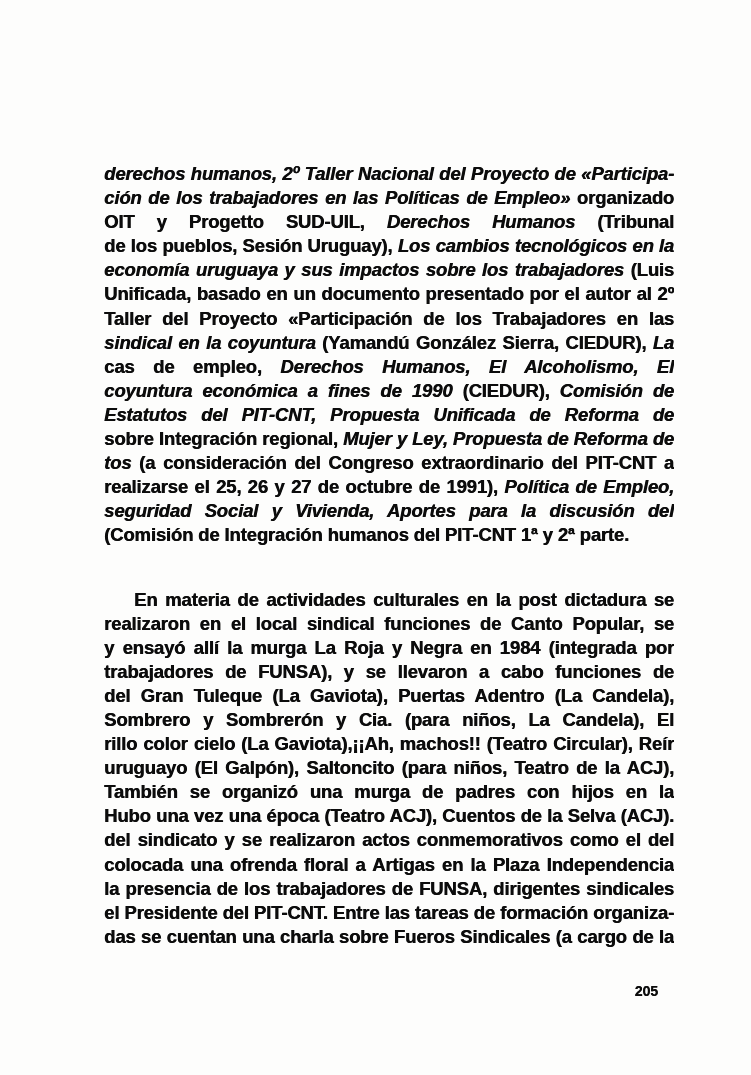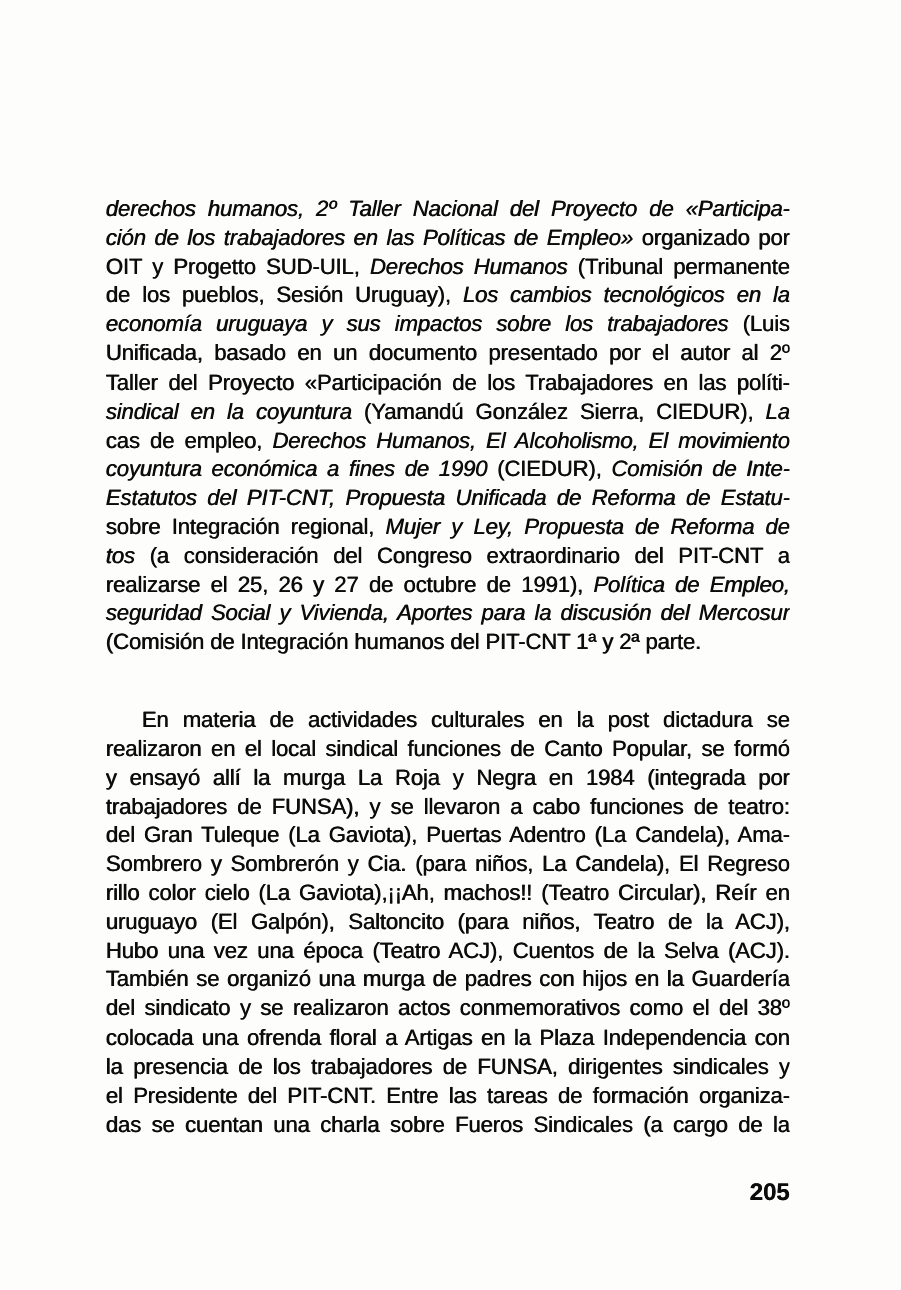--- a/index.html
+++ b/index.html
@@ -11,23 +11,24 @@
     position: relative;
     width: 751px;
     height: 1075px;
     background: #fdfdfc;
     overflow: hidden;
     font-family: "Liberation Sans", "DejaVu Sans", sans-serif;
     color: #0c0c0c;
   }
   .text-block {
     position: absolute;
-    left: 88px;
+    left: 104px;
     top: 162px;
     width: 570px;
+    font-weight: bold;
   }
   .line {
     height: 24.1px;
     line-height: 24.1px;
     font-size: 18.5px;
     letter-spacing: -0.15px;
     text-align: justify;
     text-align-last: justify;
     overflow: hidden;
     white-space: normal;
@@ -42,21 +43,21 @@
   }
   .line .it {
     font-style: italic;
   }
   .page-number {
     position: absolute;
     left: 88px;
     top: 983px;
     width: 570px;
     text-align: right;
-    font-size: 20px;
+    font-size: 14px;
     font-weight: 700;
     letter-spacing: 0;
     text-shadow: 0.3px 0 0 currentColor;
   }
 </style>
 </head>
 <body>
 
 <div class="page">
   <div class="text-block">
@@ -77,22 +78,22 @@
       <div class="line"><span class="it">seguridad Social y Vivienda, Aportes para la discusión del Mercosur</span></div>
       <div class="line short"><span>(Comisión de Integración humanos del PIT-CNT 1ª y 2ª parte.</span></div>
       <div class="line indent"><span>En materia de actividades culturales en la post dictadura se</span></div>
       <div class="line"><span>realizaron en el local sindical funciones de Canto Popular, se formó</span></div>
       <div class="line"><span>y ensayó allí la murga La Roja y Negra en 1984 (integrada por</span></div>
       <div class="line"><span>trabajadores de FUNSA), y se llevaron a cabo funciones de teatro:</span></div>
       <div class="line"><span>del Gran Tuleque (La Gaviota), Puertas Adentro (La Candela), Ama-</span></div>
       <div class="line"><span>Sombrero y Sombrerón y Cia. (para niños, La Candela), El Regreso</span></div>
       <div class="line"><span>rillo color cielo (La Gaviota),¡¡Ah, machos!! (Teatro Circular), Reír en</span></div>
       <div class="line"><span>uruguayo (El Galpón), Saltoncito (para niños, Teatro de la ACJ),</span></div>
+      <div class="line"><span>También se organizó una murga de padres con hijos en la Guardería</span></div>
       <div class="line"><span>Hubo una vez una época (Teatro ACJ), Cuentos de la Selva (ACJ).</span></div>
-      <div class="line"><span>También se organizó una murga de padres con hijos en la Guardería</span></div>
       <div class="line"><span>del sindicato y se realizaron actos conmemorativos como el del 38º</span></div>
       <div class="line"><span>colocada una ofrenda floral a Artigas en la Plaza Independencia con</span></div>
       <div class="line"><span>la presencia de los trabajadores de FUNSA, dirigentes sindicales y</span></div>
       <div class="line"><span>el Presidente del PIT-CNT. Entre las tareas de formación organiza-</span></div>
       <div class="line"><span>das se cuentan una charla sobre Fueros Sindicales (a cargo de la</span></div>
     </div>
   <div class="page-number">205</div>
 </div>
 
 </body></html>

